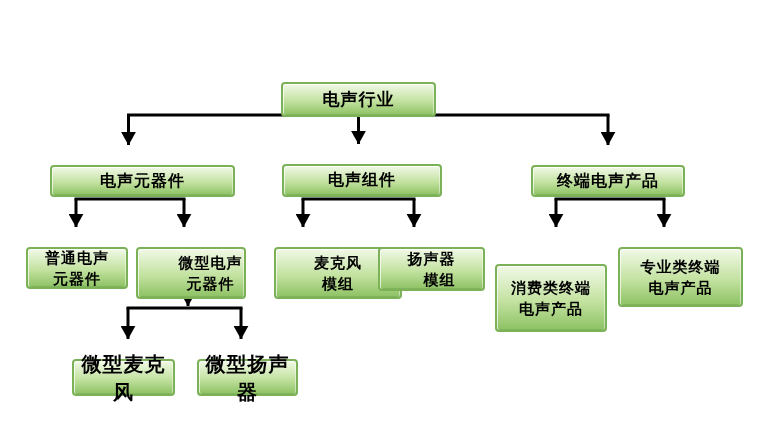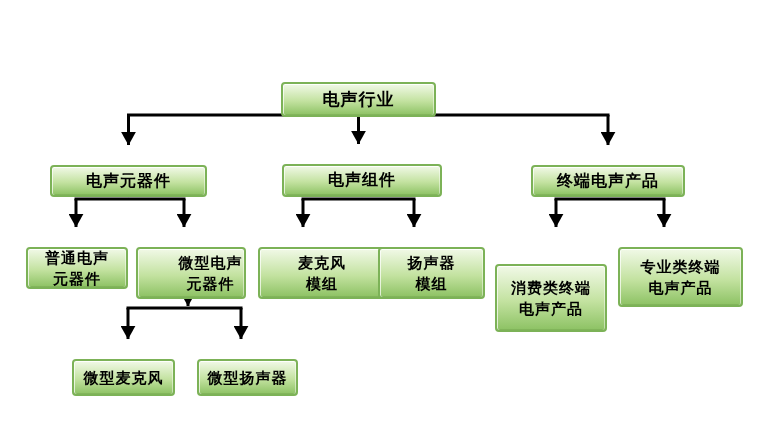--- a/index.html
+++ b/index.html
@@ -54,21 +54,21 @@
     font-weight: bold;
     color: var(--text);
     white-space: pre-line;
     line-height: 1.4;
     letter-spacing: 1px;
     margin-top: 19px;
   }
   .lvl0 { font-size: 17px; }
   .lvl1 { font-size: 16px; }
   .lvl2 { font-size: 15px; }
-  .lvl3 { font-size: 15px; }
+  .lvl3 { font-size: 20px; }
 </style>
 </head>
 <body>
 
 <div class="stage">
 
   <svg class="connectors" viewBox="0 0 757 421" xmlns="http://www.w3.org/2000/svg">
     <defs>
       <marker id="arrow" viewBox="0 0 10 10" refX="8.8" refY="5" markerWidth="5" markerHeight="5" orient="auto">
         <path class="arrow-head" d="M0,0 L9,5 L0,10 Z"></path>
@@ -97,36 +97,36 @@
     <line x1="664" y1="199" x2="664" y2="227" marker-end="url(#arrow)"></line>
 
     <line x1="188" y1="279" x2="188" y2="306" marker-end="url(#arrow)"></line>
     <line x1="126.5" y1="308" x2="242.5" y2="308"></line>
     <line x1="128" y1="308" x2="128" y2="339" marker-end="url(#arrow)"></line>
     <line x1="241" y1="308" x2="241" y2="339" marker-end="url(#arrow)"></line>
   </svg>
 
   <div class="node lvl0" style="left:281px; top:63px; width:155px; height:35px;">电声行业</div>
 
-  <div class="node lvl1" style="left:50px; top:146px; width:157px; height:32px;">电声元器件</div>
+  <div class="node lvl1" style="left:50px; top:146px; width:185px; height:32px;">电声元器件</div>
 
   <div class="node lvl1" style="left:531px; top:146px; width:154px; height:32px;">终端电声产品</div>
 
   <div class="node lvl1" style="left:282px; top:145px; width:160px; height:33px;">电声组件</div>
 
   <div class="node lvl2" style="left:26px; top:228px; width:102px; height:42px;">普通电声
 元器件</div>
 
   <div class="node lvl2" style="left:136px; top:228px; width:110px; height:52px;padding-left:39px;">微型电声
 元器件</div>
 
-  <div class="node lvl2" style="left:258px; top:228px; width:128px; height:52px;">麦克风
+  <div class="node lvl2" style="left:274px; top:228px; width:128px; height:52px;">麦克风
 模组</div>
 
-  <div class="node lvl2" style="left:378px; top:228px; width:107px; height:52px;">扬声器
+  <div class="node lvl2" style="left:378px; top:228px; width:107px; height:44px;text-align:right;">扬声器
 模组</div>
 
   <div class="node lvl2" style="left:495px; top:245px; width:112px; height:68px;">消费类终端
 电声产品</div>
 
   <div class="node lvl2" style="left:618px; top:228px; width:125px; height:60px;">专业类终端
 电声产品</div>
 
   <div class="node lvl3" style="left:72px; top:340px; width:103px; height:37px;">微型麦克风</div>
 

